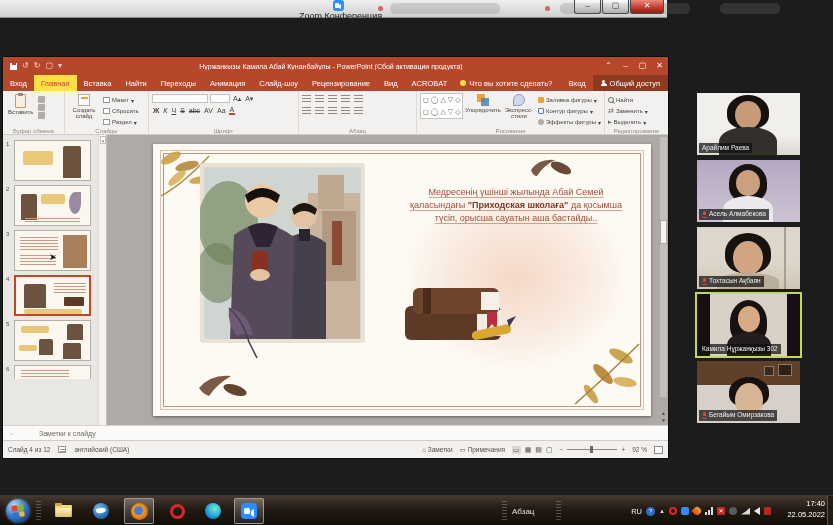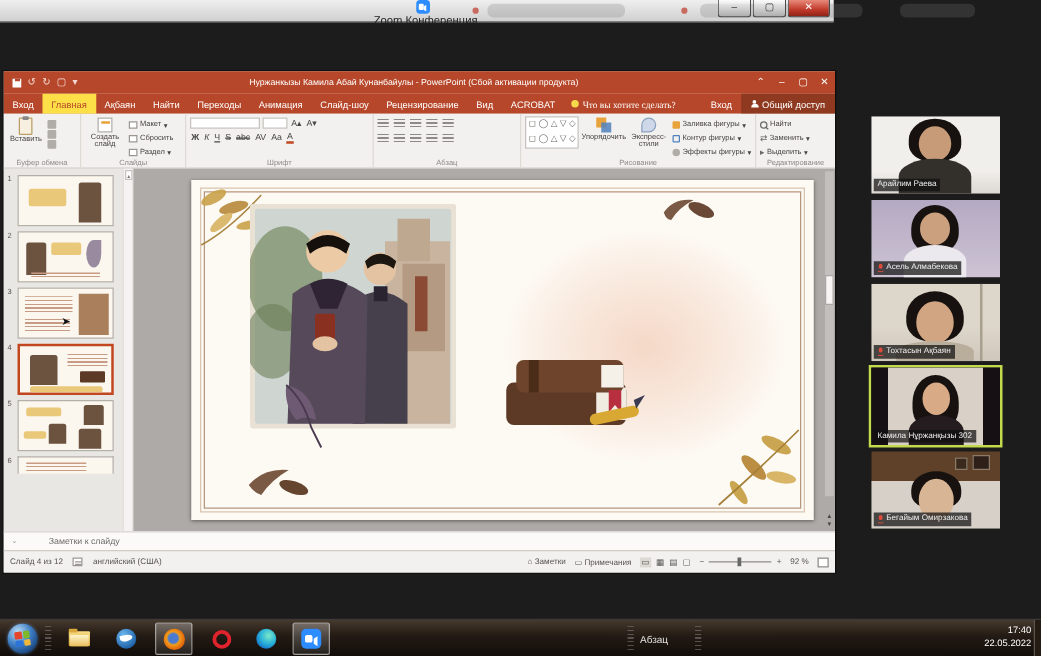--- a/index.html
+++ b/index.html
@@ -33,21 +33,21 @@
   .ic-save { width:7px; height:7px; background:#fff; position:relative; }
   .ic-save::before { content:""; position:absolute; left:1.5px; top:0; width:4px; height:2.5px; background:#b7472a; }
   .qglyph { font-size:8px; line-height:1; color:#f3d9d1; }
   .ppt-title-text { flex:1; text-align:center; font-size:7px; white-space:nowrap; overflow:hidden; }
   .ppt-winbtns { display:flex; align-items:center; }
   .pbtn { width:17px; height:18px; font-size:8px; line-height:18px; text-align:center; color:#fff; }
 
   .ppt-tabs { position:absolute; left:0; top:18px; right:0; height:16px; background:#b7472a; display:flex; align-items:stretch; color:#fff; font-size:7.5px; }
   .tab { padding:3px 7px 2px; display:flex; align-items:center; }
   .tab.active { background:#fde047; color:#b7472a; }
-  .tellme { display:flex; align-items:center; gap:3px; padding:0 6px;font-family:Liberation Serif, serif; }
+  .tellme { display:flex; align-items:center; gap:3px; padding:0 6px; }
   .bulb { width:6px; height:6px; border-radius:50%; background:#f7d94c; }
   .tabs-right { margin-left:auto; display:flex; align-items:center; }
   .signin { padding:0 7px; }
   .share-btn { background:#8f3a20; height:16px; display:flex; align-items:center; gap:3px; padding:0 8px; }
   .person-ic { width:6px; height:6px; position:relative; }
   .person-ic::before { content:""; position:absolute; left:1.5px; top:0; width:3px; height:3px; border-radius:50%; background:#fff; }
   .person-ic::after { content:""; position:absolute; left:0; bottom:0; width:6px; height:3px; border-radius:3px 3px 0 0; background:#fff; }
 
   
   .ribbon { position:absolute; left:0; top:34px; right:0; height:44px; background:#f3f1ef; border-bottom:1px solid #d0ccc8; display:flex; color:#474543; }
@@ -226,21 +226,21 @@
         <span class="pbtn">⌃</span>
         <span class="pbtn">–</span>
         <span class="pbtn">▢</span>
         <span class="pbtn">✕</span>
       </div>
     </div>
 
     <div class="ppt-tabs">
       <span class="tab">Вход</span>
       <span class="tab active">Главная</span>
-      <span class="tab">Ақбаян</span>
+      <span class="tab">Вставка</span>
       <span class="tab">Найти</span>
       <span class="tab">Переходы</span>
       <span class="tab">Анимация</span>
       <span class="tab">Слайд-шоу</span>
       <span class="tab">Рецензирование</span>
       <span class="tab">Вид</span>
       <span class="tab">ACROBAT</span>
       <span class="tellme">
         <span class="bulb"></span>
         <span>Что вы хотите сделать?</span>
@@ -495,20 +495,23 @@
           <svg style="left:398px;top:196px" width="92" height="68" viewBox="0 0 92 68">
             <g fill="#c9a24a" opacity="0.95">
               <ellipse cx="70" cy="16" rx="13" ry="5" transform="rotate(28 70 16)"></ellipse>
               <ellipse cx="52" cy="34" rx="13" ry="5" transform="rotate(45 52 34)" fill="#b8893a"></ellipse>
               <ellipse cx="74" cy="42" rx="12" ry="4.5" transform="rotate(10 74 42)" fill="#d8b260"></ellipse>
               <ellipse cx="40" cy="54" rx="11" ry="4" transform="rotate(55 40 54)"></ellipse>
               <path d="M88 4 Q 58 34 24 64" stroke="#a07a30" stroke-width="1.4" fill="none"></path>
             </g>
           </svg>
 
+          <div class="txt-top">
+            <span>Медресенің үшінші жылында Абай Семей қаласындағы </span><span class="hl-b">"Приходская школаға"</span><span> да қосымша түсіп, орысша сауатын аша бастайды..</span>
+          </div>
 
         </div>
 
         <div class="sscroll">
             <span class="thumb"></span>
           </div>
         <div class="snav">
           <span>▲</span>
           <span>▼</span>
         </div>
@@ -632,20 +635,38 @@
         <span class="ic-edge"></span>
       </div>
     <div class="tbicon active" style="left:234px">
         <span class="ic-zoomtb"></span>
       </div>
 
     <span class="grip" style="left:502px"></span>
     <span class="links">Абзац</span>
     <span class="grip" style="left:556px"></span>
 
+    <div class="tray">
+      <span class="tr">RU</span>
+      <span class="tr tr-help">?</span>
+      <span class="tr tr-chev">▲</span>
+      <span class="tr tr-opera"></span>
+      <span class="tr tr-zoom"></span>
+      <span class="tr tr-flame"></span>
+      <span class="tr tr-signal">
+          <i class="s1"></i>
+          <i class="s2"></i>
+          <i class="s3"></i>
+        </span>
+      <span class="tr tr-redx">✕</span>
+      <span class="tr tr-dark"></span>
+      <span class="tr tr-net"></span>
+      <span class="tr tr-vol"></span>
+      <span class="tr tr-red2"></span>
+    </div>
     <div class="clock">
       <div>17:40</div>
       <div>22.05.2022</div>
     </div>
     <div class="showdesk"></div>
   </div>
 
 </div>
 
 </body></html>

